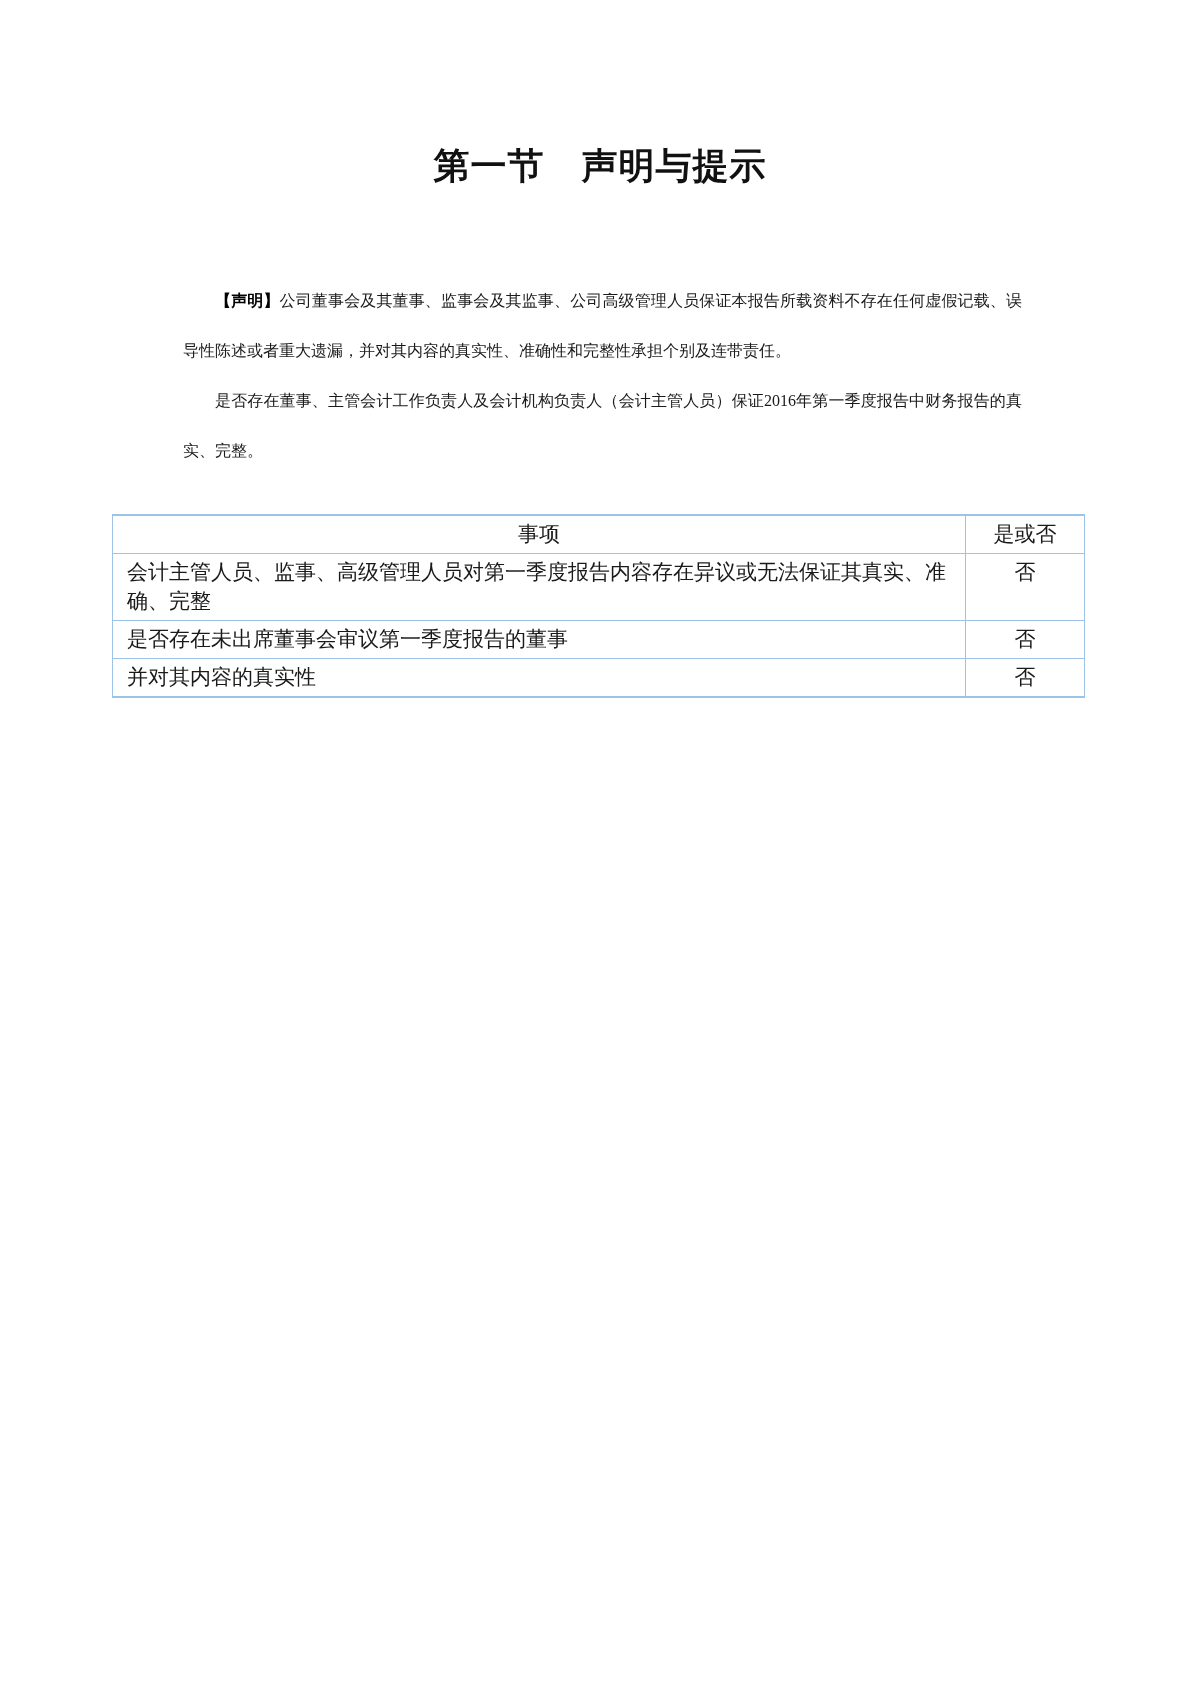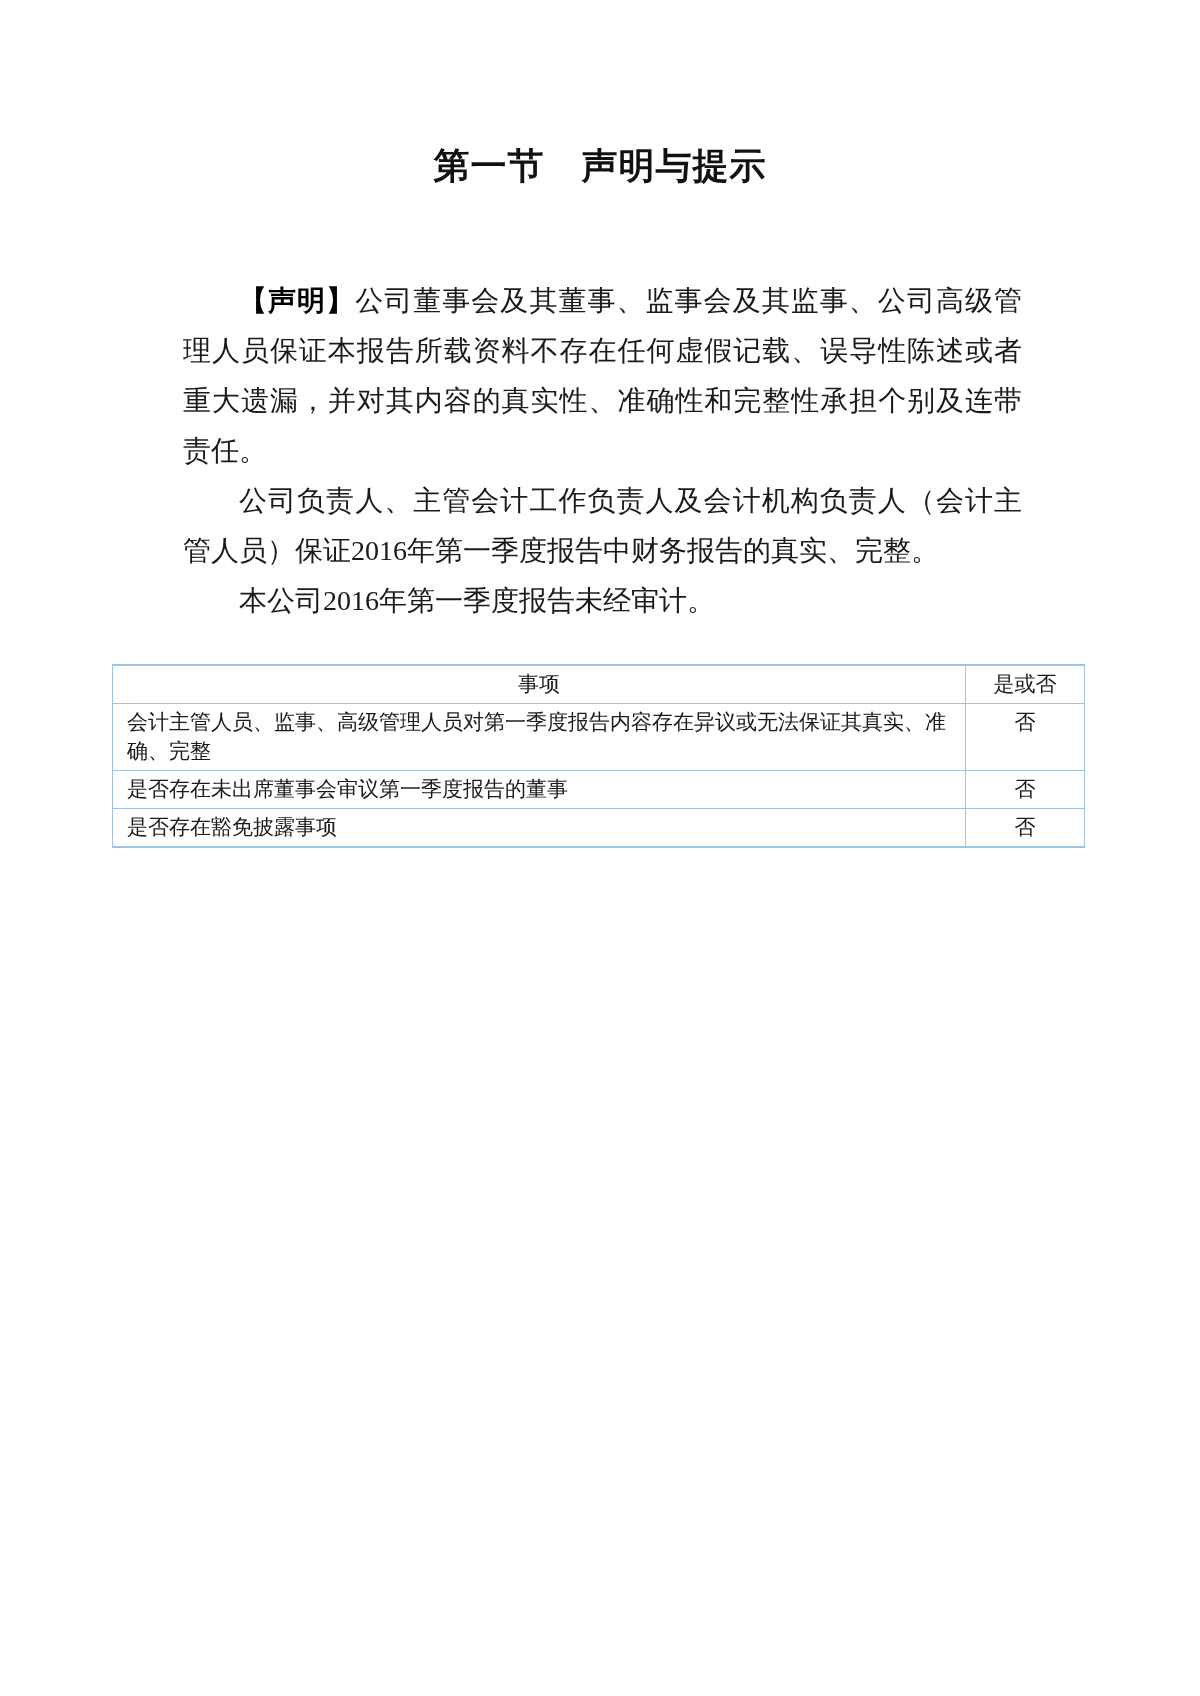--- a/index.html
+++ b/index.html
@@ -26,21 +26,21 @@
     font-weight: bold;
     color: #111111;
     letter-spacing: 1px;
   }
   .declaration {
     margin: 88px 115px 0 183px;
     width: 839px;
   }
   .declaration p {
     margin: 0;
-    font-size: 28px;
+    font-size: 16px;
     line-height: 50px;
     text-align: justify;
     text-indent: 2em;
     color: #1a1a1a;
   }
   .decl-label {
     font-family: "Liberation Sans", "DejaVu Sans", sans-serif;
     font-weight: bold;
     color: #000000;
   }
@@ -85,22 +85,21 @@
 <body>
 
 <div class="page">
 
   <h1 class="doc-title">第一节　声明与提示</h1>
 
   <div class="declaration">
     <p>
       <span class="decl-label">【声明】</span><span>公司董事会及其董事、监事会及其监事、公司高级管理人员保证本报告所载资料不存在任何虚假记载、误导性陈述或者重大遗漏，并对其内容的真实性、准确性和完整性承担个别及连带责任。</span>
     </p>
-    <p>公司负责人、主管会计工作负责人及会计机构负责人（会计主管人员）保证2016年第一季度报告中财务报告的真实、完整。</p>
-    <p>本公司2016年第一季度报告未经审计。</p>
+    <p>是否存在董事、主管会计工作负责人及会计机构负责人（会计主管人员）保证2016年第一季度报告中财务报告的真实、完整。</p>
   </div>
 
   <table class="items">
     <colgroup>
       <col class="item-col">
       <col class="answer-col">
     </colgroup>
     <thead>
       <tr>
         <th>事项</th>
@@ -110,21 +109,21 @@
     <tbody>
       <tr>
         <td class="item-cell">会计主管人员、监事、高级管理人员对第一季度报告内容存在异议或无法保证其真实、准确、完整</td>
         <td class="answer-cell">否</td>
       </tr>
       <tr>
         <td class="item-cell">是否存在未出席董事会审议第一季度报告的董事</td>
         <td class="answer-cell">否</td>
       </tr>
       <tr>
-        <td class="item-cell">是否存在豁免披露事项</td>
+        <td class="item-cell">并对其内容的真实性</td>
         <td class="answer-cell">否</td>
       </tr>
     </tbody>
   </table>
 
   <div class="page-number">4</div>
 
 </div>
 
 </body></html>

